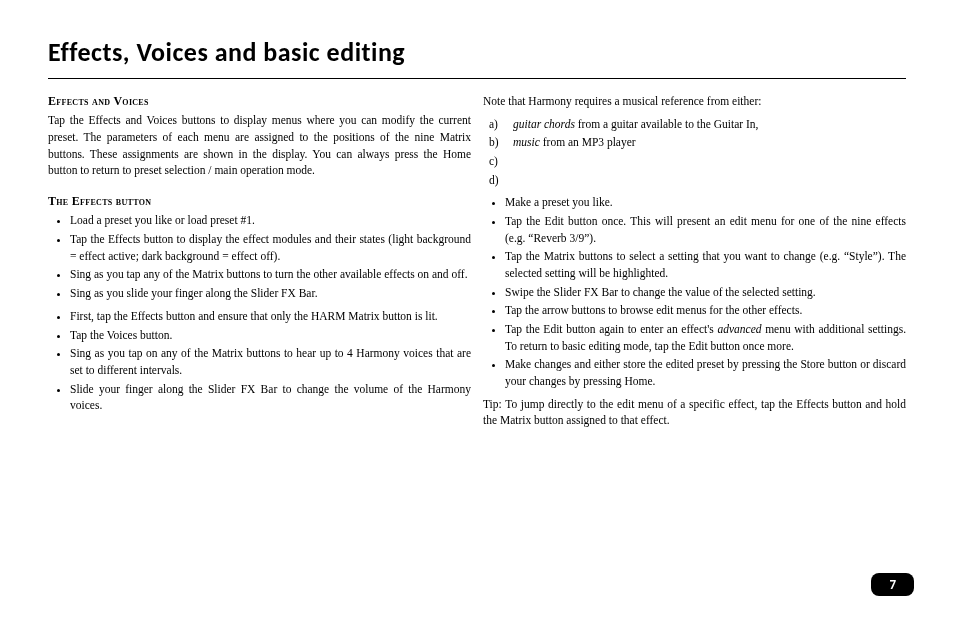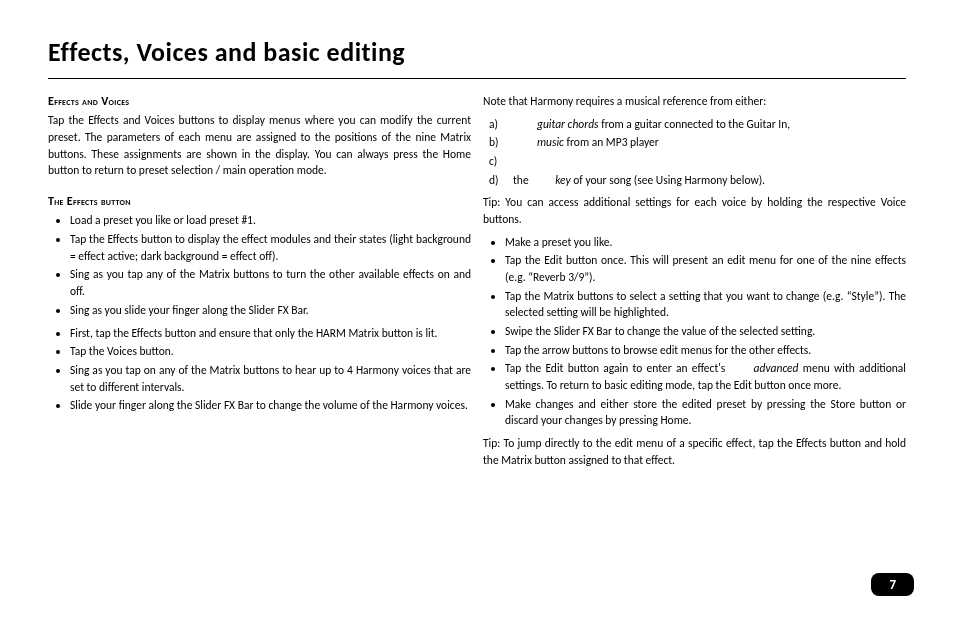--- a/index.html
+++ b/index.html
@@ -23,20 +23,21 @@
     font-size: 26px;
     font-weight: 700;
     letter-spacing: 0.5px;
     padding-bottom: 10px;
     border-bottom: 1px solid #000;
     margin-bottom: 14px;
   }
   .columns {
     display: flex;
     gap: 12px;
+    font-family: Liberation Serif, serif;
   }
   .col {
     flex: 1 1 0;
     font-size: 11.5px;
     line-height: 1.45;
     text-align: justify;
   }
   .subhead {
     font-weight: 700;
     font-variant: small-caps;
@@ -58,21 +59,21 @@
   .letters {
     margin: 2px 0 6px 0;
     padding-left: 6px;
   }
   .letters .row {
     display: flex;
     gap: 8px;
     margin-bottom: 2px;
   }
   .letters .lbl { width: 16px; }
-  .it { font-style: italic; margin-left: 24px; }
+  .it { font-style: italic; }
   .page-num {
     position: absolute;
     right: 40px;
     bottom: 22px;
     background: #000;
     color: #fff;
     font-weight: 700;
     font-size: 13px;
     padding: 4px 18px;
     border-radius: 8px;
@@ -105,36 +106,34 @@
         <li>Slide your finger along the Slider FX Bar to change the volume of the Harmony voices.</li>
       </ul>
     </div>
 
     <div class="col">
       <p>Note that Harmony requires a musical reference from either:</p>
 
       <div class="letters">
         <div class="row">
           <span class="lbl">a)</span>
-          <span><span class="it">guitar chords</span><span> from a guitar connected to the Guitar In,</span></span>
+          <span><span class="it">guitar chords</span><span> from a guitar available to the Guitar In,</span></span>
         </div>
         <div class="row">
           <span class="lbl">b)</span>
           <span><span class="it">music</span><span> from an MP3 player</span></span>
         </div>
         <div class="row">
           <span class="lbl">c)</span>
         </div>
         <div class="row">
           <span class="lbl">d)</span>
-          <span><span>the </span><span class="it">key</span><span> of your song (see Using Harmony below).</span></span>
         </div>
       </div>
 
-      <p>Tip: You can access additional settings for each voice by holding the respective Voice buttons.</p>
 
       <ul class="bullets">
         <li>Make a preset you like.</li>
         <li>Tap the Edit button once. This will present an edit menu for one of the nine effects (e.g. “Reverb 3/9”).</li>
         <li>Tap the Matrix buttons to select a setting that you want to change (e.g. “Style”). The selected setting will be highlighted.</li>
         <li>Swipe the Slider FX Bar to change the value of the selected setting.</li>
         <li>Tap the arrow buttons to browse edit menus for the other effects.</li>
         <li><span>Tap the Edit button again to enter an effect's </span><span class="it">advanced</span><span> menu with additional settings. To return to basic editing mode, tap the Edit button once more.</span></li>
         <li>Make changes and either store the edited preset by pressing the Store button or discard your changes by pressing Home.</li>
       </ul>

